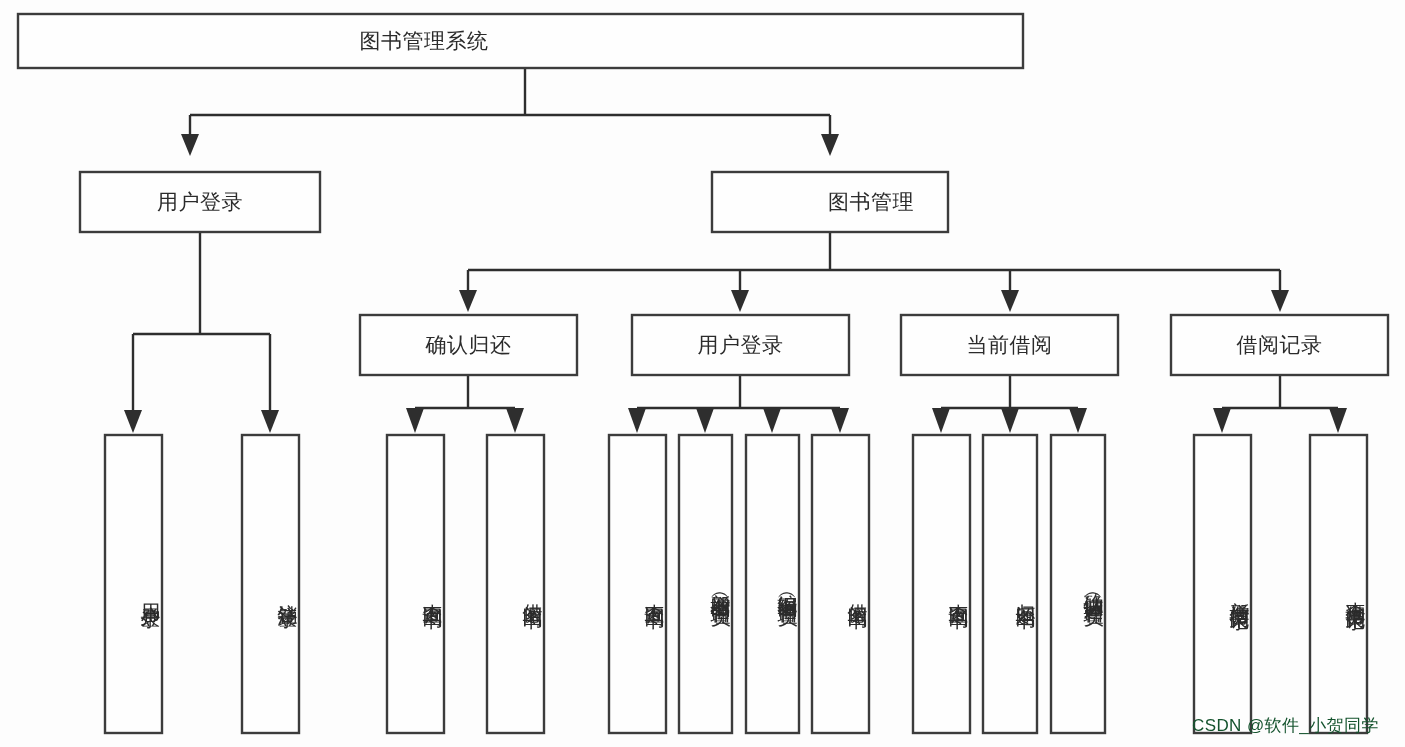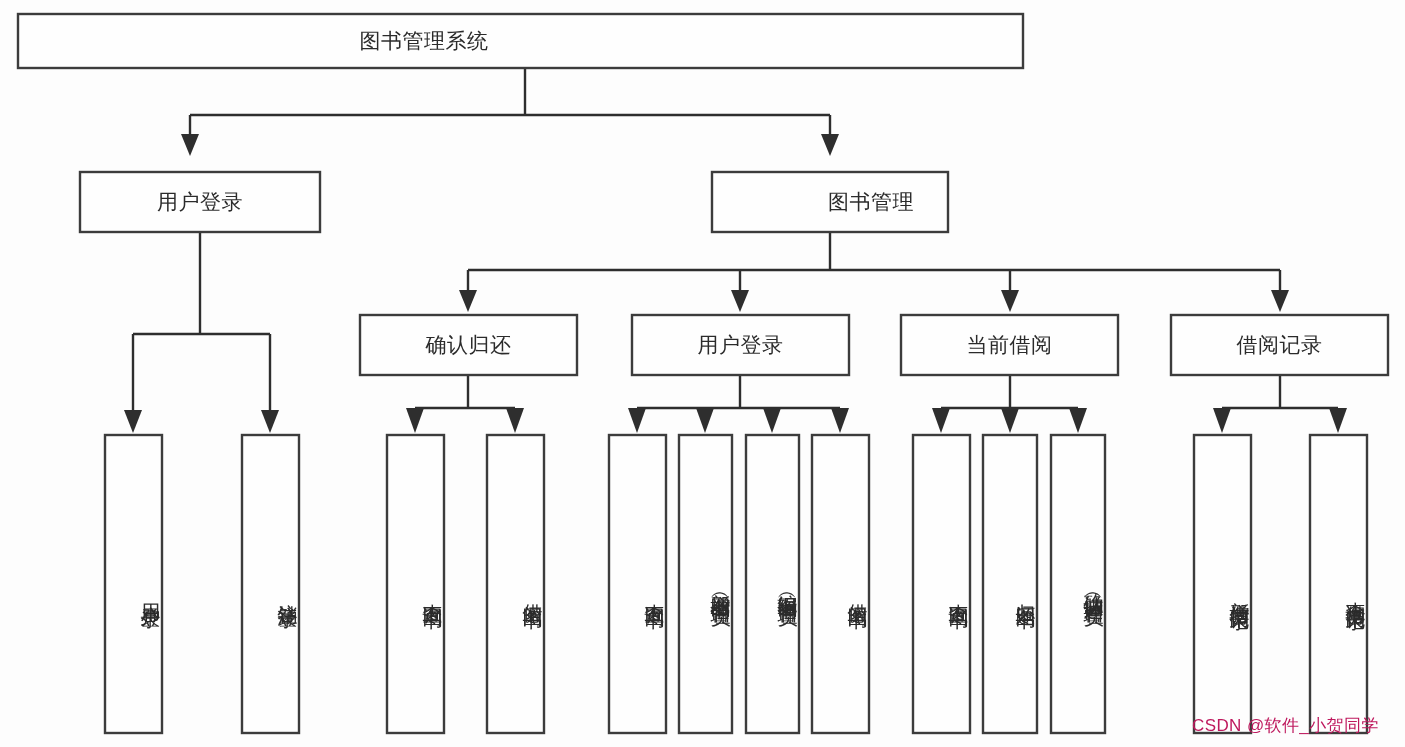--- a/index.html
+++ b/index.html
@@ -70,21 +70,21 @@
     align-items: flex-start;
     justify-content: center;
     padding-top: 16px;
     white-space: nowrap;
   }
   .watermark {
     position: absolute;
     left: 1192px;
     top: 714px;
     font-size: 17px;
-    color: #be185d;
+    color: #14532d;
     font-family: "Liberation Sans", "DejaVu Sans", sans-serif;
     white-space: nowrap;
     letter-spacing: 0.4px;
   }
 </style>
 </head>
 <body>
 
 <div id="diagram-root">
 

